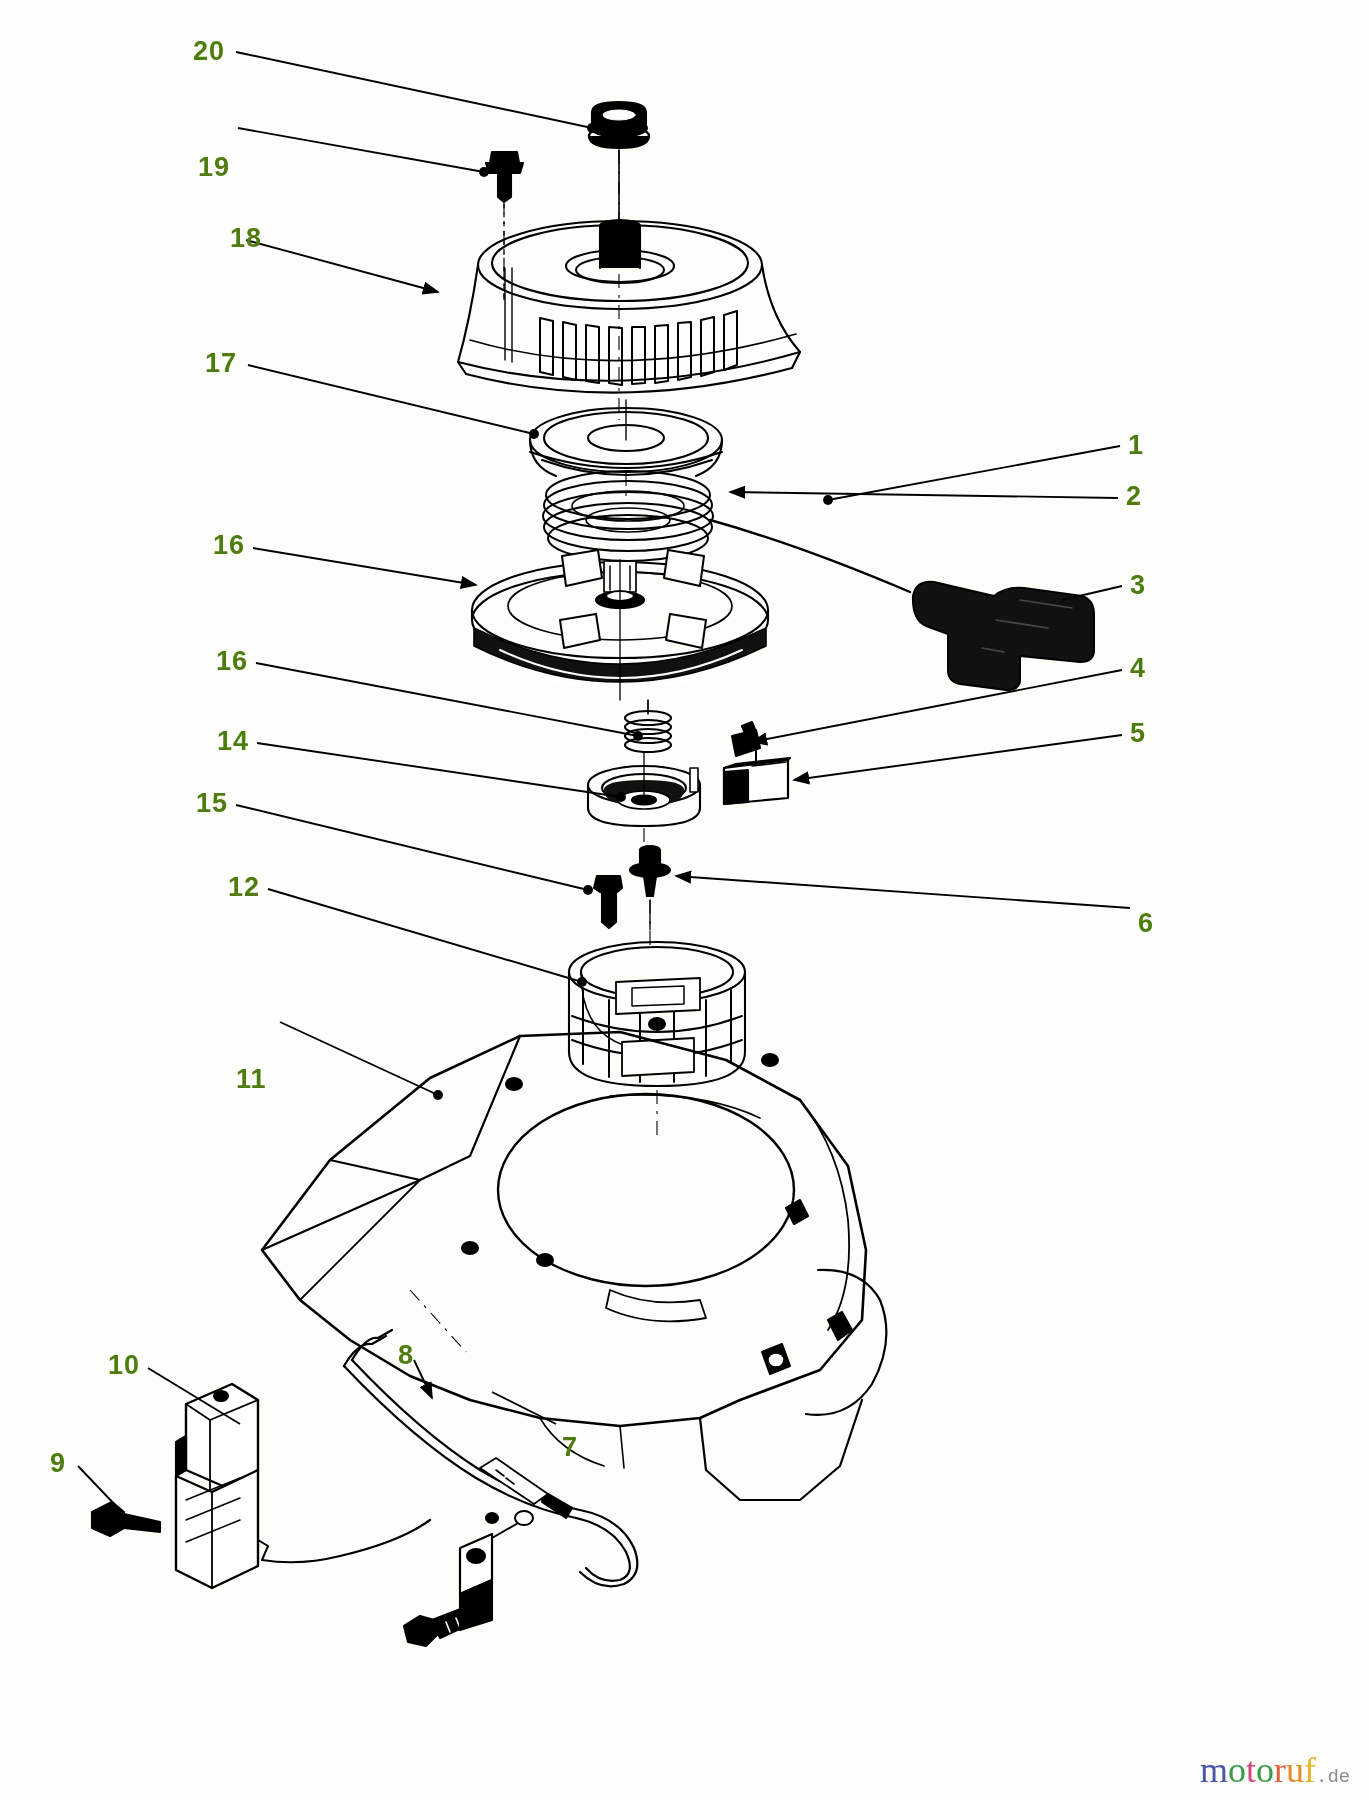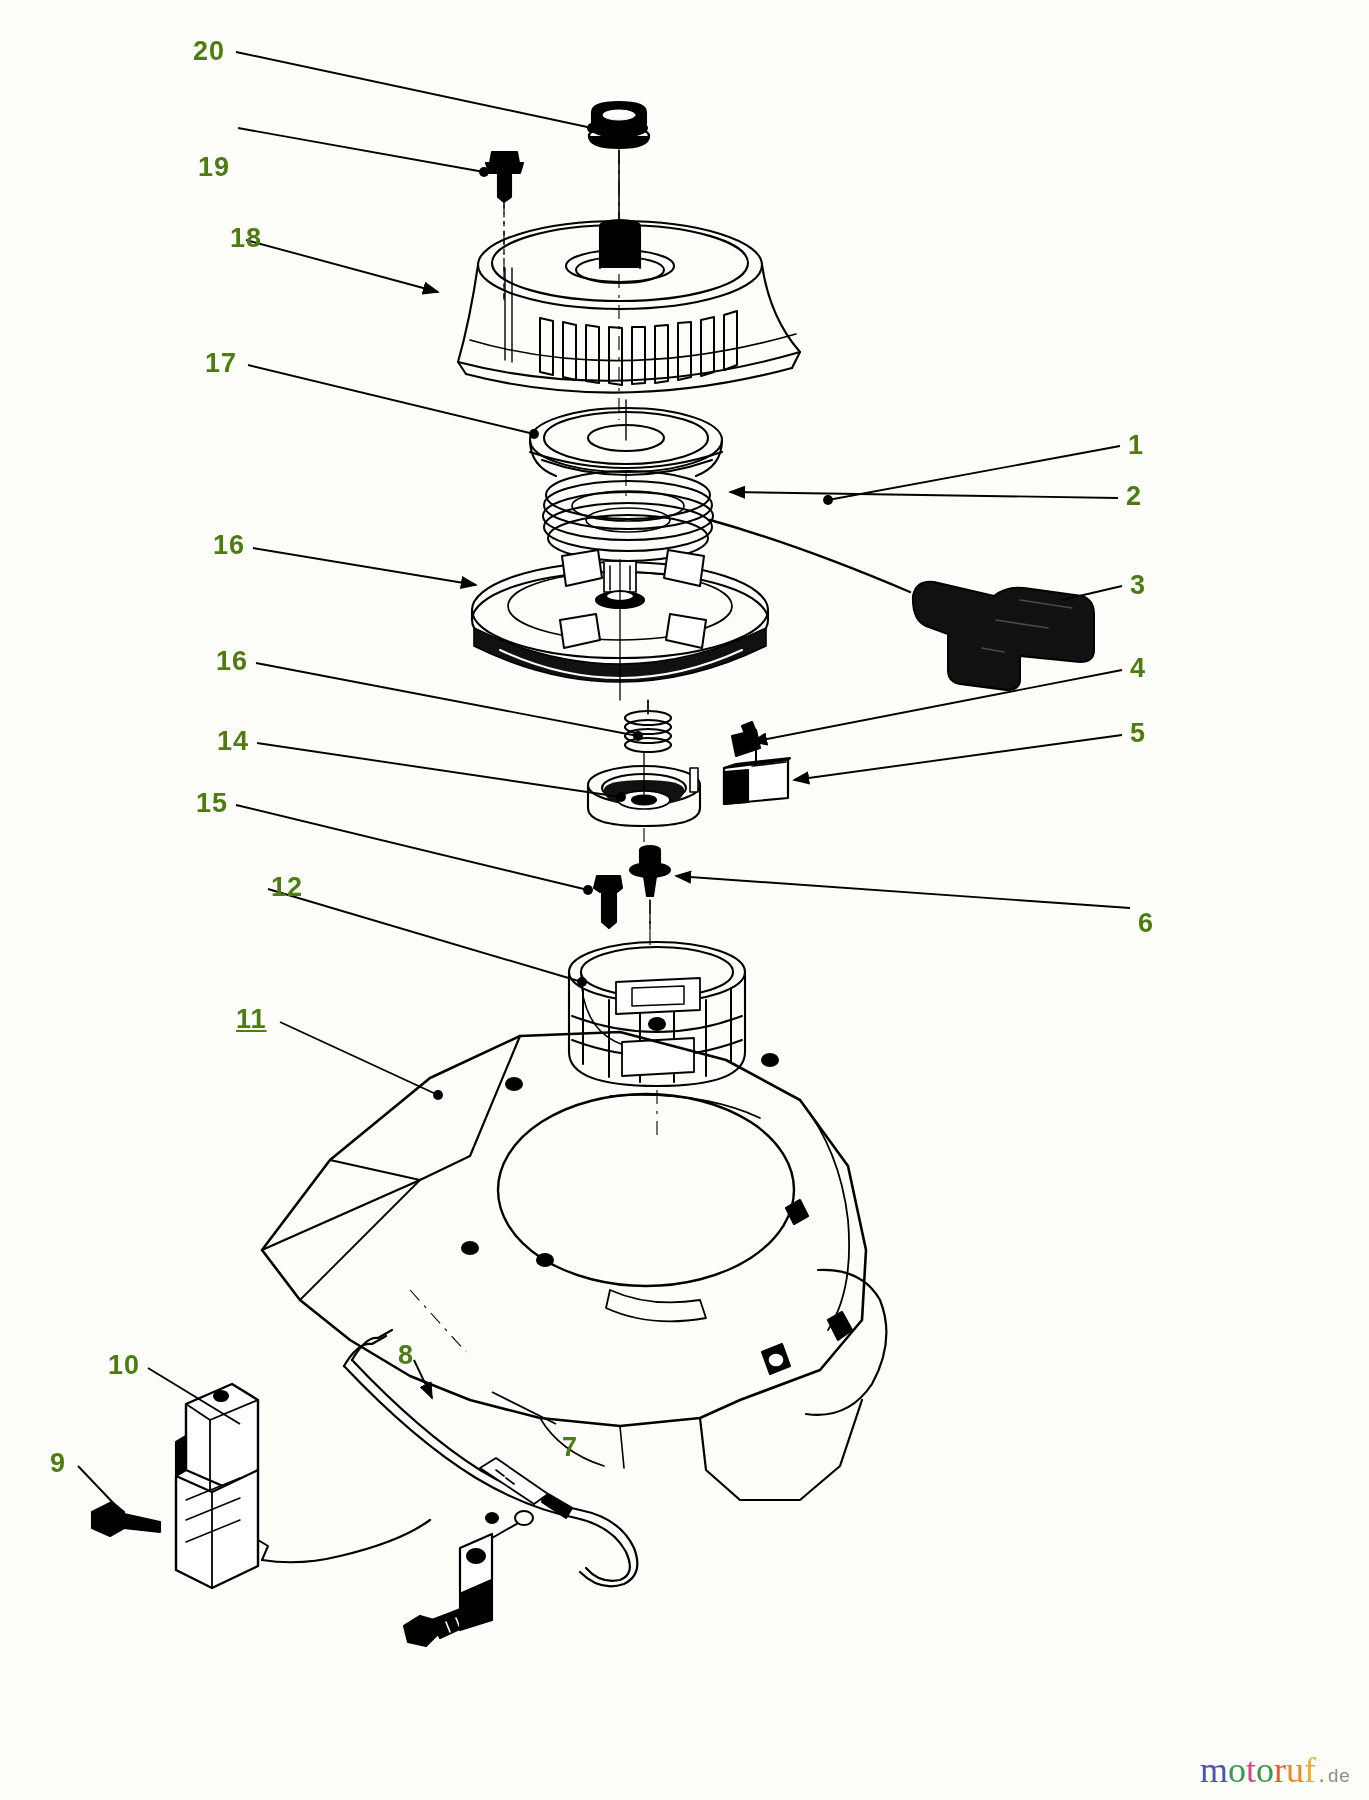--- a/index.html
+++ b/index.html
@@ -351,22 +351,22 @@
   </svg>
 
   <div class="cal" style="left:193px;top:38px;">20</div>
   <div class="cal" style="left:198px;top:113px;margin-top:41px;">19</div>
   <div class="cal" style="left:206px;top:225px;margin-left:24px;">18</div>
   <div class="cal" style="left:205px;top:350px;text-align:right;">17</div>
   <div class="cal" style="left:213px;top:532px;">16</div>
   <div class="cal" style="left:216px;top:648px;">16</div>
   <div class="cal" style="left:217px;top:728px;">14</div>
   <div class="cal" style="left:196px;top:790px;">15</div>
-  <div class="cal" style="left:228px;top:874px;margin-left:43px;">12</div>
-  <div class="cal" style="left:236px;top:1006px;text-decoration:underline;">11</div>
+  <div class="cal" style="left:228px;top:874px;">12</div>
+  <div class="cal" style="left:236px;top:1066px;">11</div>
   <div class="cal" style="left:108px;top:1352px;">10</div>
   <div class="cal" style="left:50px;top:1450px;">9</div>
   <div class="cal" style="left:398px;top:1342px;">8</div>
   <div class="cal" style="left:562px;top:1434px;">7</div>
   <div class="cal" style="left:1128px;top:432px;">1</div>
   <div class="cal" style="left:1126px;top:483px;">2</div>
   <div class="cal" style="left:1130px;top:572px;">3</div>
   <div class="cal" style="left:1130px;top:655px;">4</div>
   <div class="cal" style="left:1130px;top:720px;">5</div>
   <div class="cal" style="left:1138px;top:910px;">6</div>

